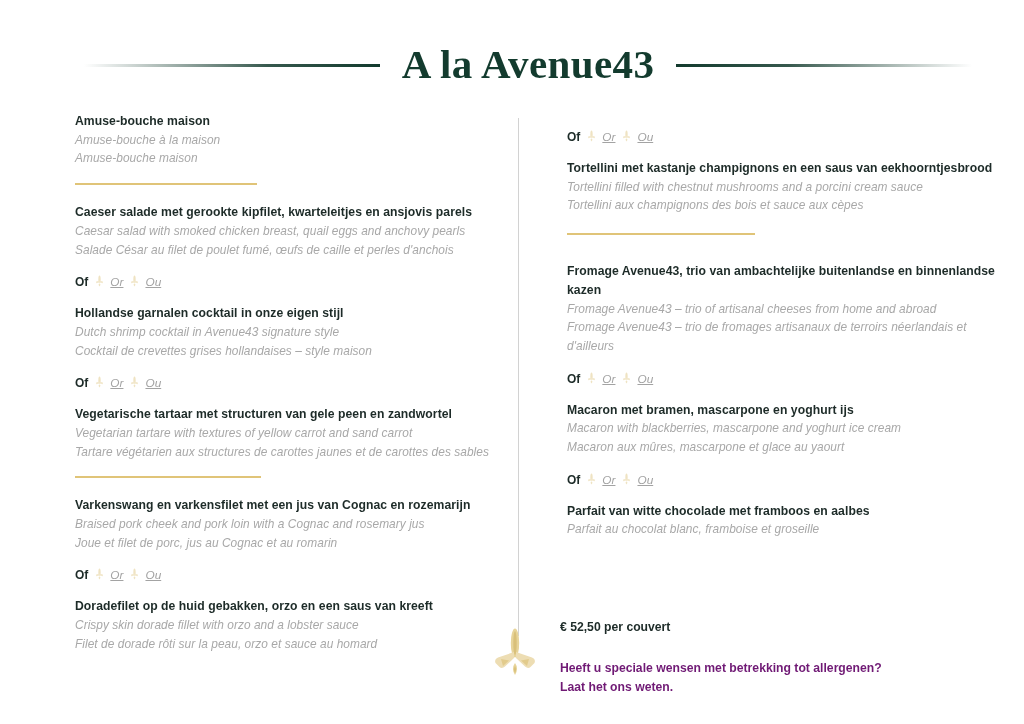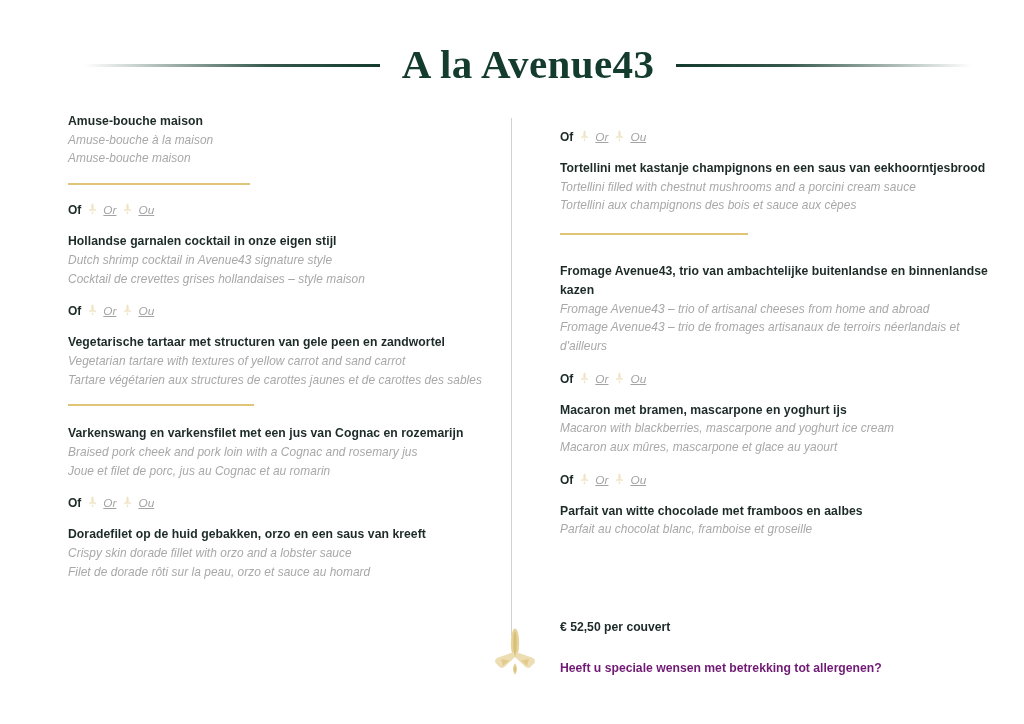--- a/index.html
+++ b/index.html
@@ -43,21 +43,21 @@
     color: #133b2e;
     letter-spacing: 0.4px;
     padding: 0 22px;
     white-space: nowrap;
     line-height: 1;
   }
 
   
   .columns {
     position: absolute;
-    left: 0; top: 112px;
+    left: 7px; top: 112px;
     width: 888px;
     height: 600px;
   }
   .col {
     position: absolute;
     top: 0;
   }
   .col-left  { left: 68px;  width: 420px; }
   .col-right { left: 560px; width: 430px; }
 
@@ -167,20 +167,25 @@
   <div class="col col-left">
 
     <div class="dish">
       <div class="dish-name">Amuse-bouche maison</div>
       <div class="dish-sub">Amuse-bouche à la maison</div>
       <div class="dish-sub">Amuse-bouche maison</div>
     </div>
 
     <div class="gold-rule w-left1"></div>
 
+    <div class="dish">
+      <div class="dish-name">Caeser salade met gerookte kipfilet, kwarteleitjes en ansjovis parels</div>
+      <div class="dish-sub">Caesar salad with smoked chicken breast, quail eggs and anchovy pearls</div>
+      <div class="dish-sub">Salade César au filet de poulet fumé, œufs de caille et perles d'anchois</div>
+    </div>
 
     <div class="or-row">
       <span class="or-of">Of</span>
       <span class="or-orn">
         <svg width="9" height="12" viewBox="0 0 9 12">
           <ellipse cx="4.5" cy="4.2" rx="1.15" ry="3.6" fill="#efe3c2"></ellipse>
           <path d="M4.5 5.4 L1.1 6.6 L1.1 8.3 L4.5 7.6 Z" fill="#f2e8cd"></path>
           <path d="M4.5 5.4 L7.9 6.6 L7.9 8.3 L4.5 7.6 Z" fill="#f2e8cd"></path>
           <path d="M4.5 8.2 L5.5 9.8 L4.5 11.4 L3.5 9.8 Z" fill="#efe3c2"></path>
         </svg>
@@ -374,13 +379,14 @@
     <path d="M9 33 L17 34.5 L11 40 Z" fill="#e2cb8c"></path>
     <path d="M37 33 L29 34.5 L35 40 Z" fill="#e2cb8c"></path>
     <path d="M23 37 Q27 42.5 23 49 Q19 42.5 23 37 Z" fill="#e7d49a"></path>
     <path d="M23 40 Q25 43.5 23 47 Q21 43.5 23 40 Z" fill="#d9c07a"></path>
   </svg>
 </div>
 
 <div class="footer">
   <div class="footer-price">€ 52,50 per couvert</div>
   <div class="footer-note">Heeft u speciale wensen met betrekking tot allergenen?</div>
+  <div class="footer-note">Laat het ons weten.</div>
 </div>
 
 </body></html>

